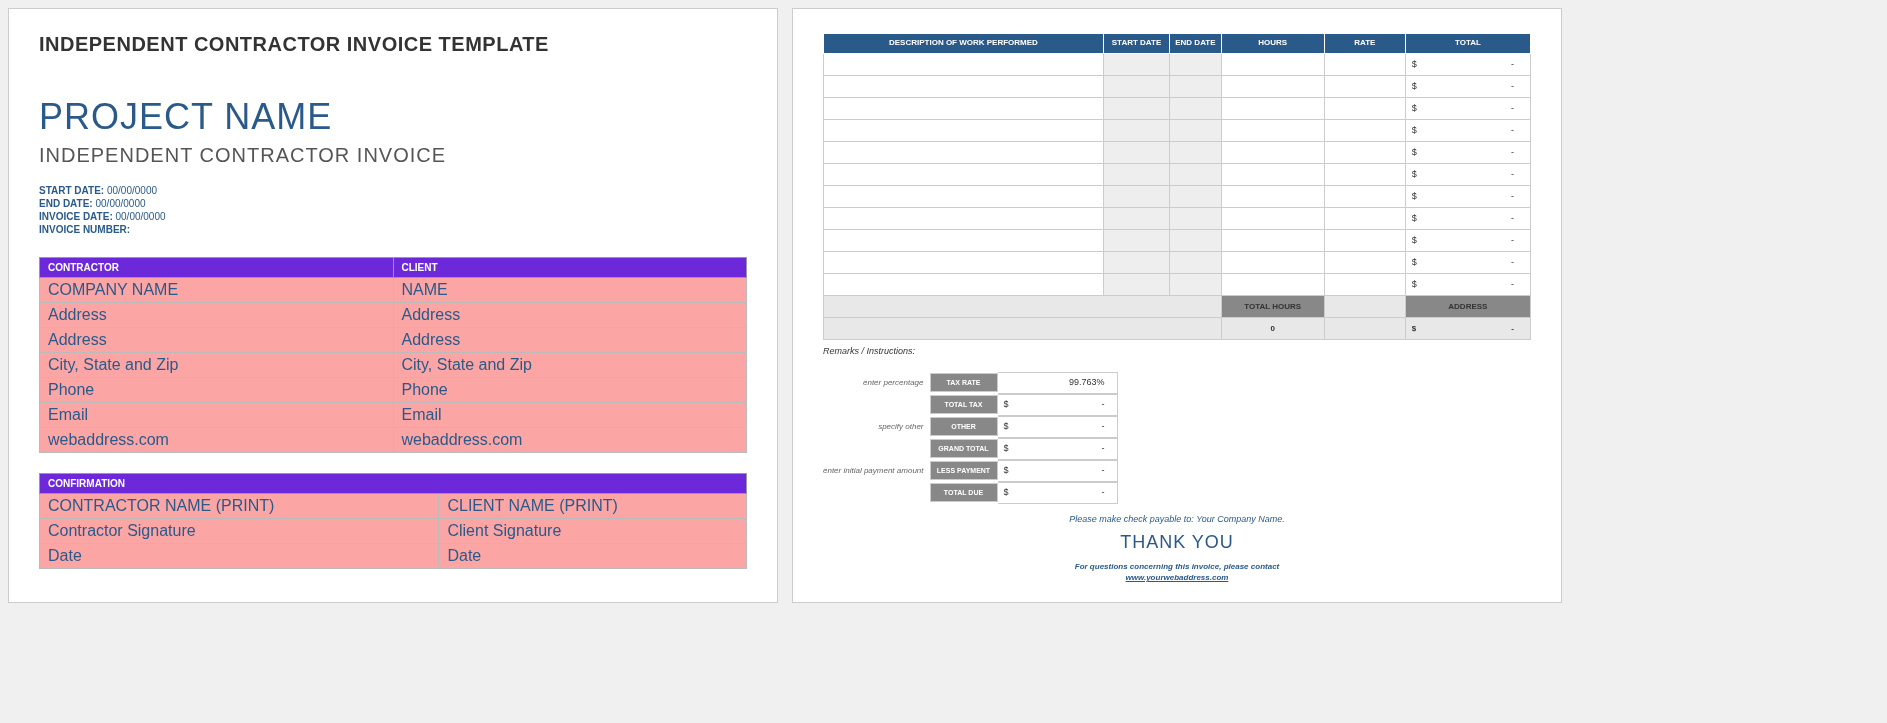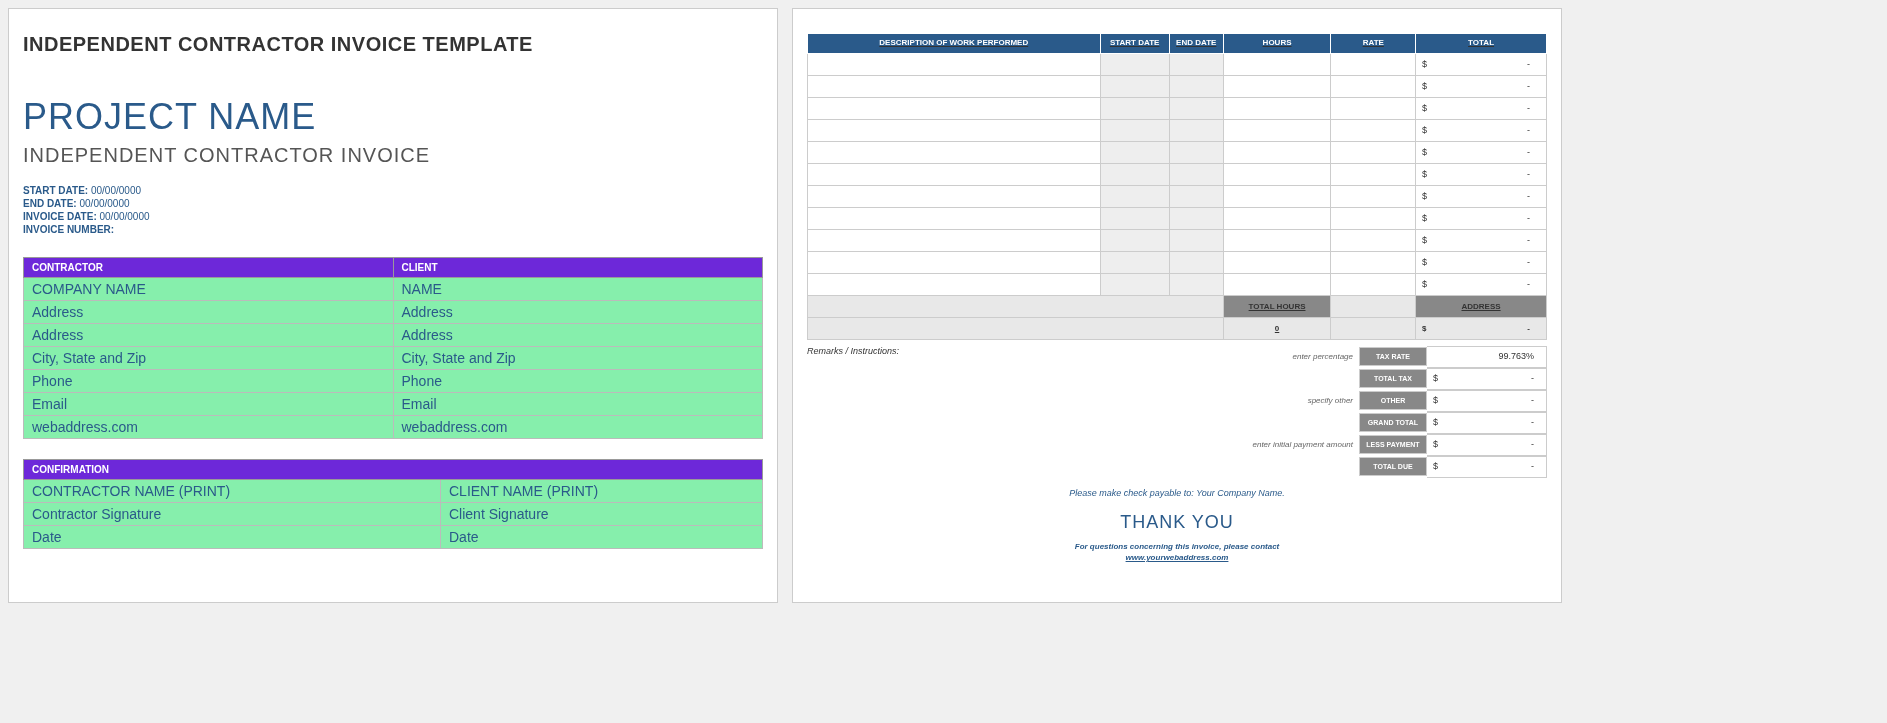--- a/index.html
+++ b/index.html
@@ -9,21 +9,21 @@
     padding: 8px;
     display: flex;
     gap: 14px;
     width: 1887px;
   }
   .page {
     background: #fff;
     border: 1px solid #ccc;
     width: 770px;
     height: 595px;
-    padding: 24px 14px;
+    padding: 24px 30px;
     font-size: 11px;
     color: #333;
   }
   .page.right { width: 770px; }
   .doc-title {
     font-size: 20px;
     font-weight: bold;
     letter-spacing: 0.5px;
     color: #333;
     margin-bottom: 40px;
@@ -54,32 +54,31 @@
   table.info th {
     background: #6d28d9;
     color: #fff;
     text-align: left;
     font-size: 10px;
     font-weight: bold;
     padding: 4px 8px;
     border: 1px solid #999;
   }
   table.info td {
-    background: #86efac;
+    background: #fca5a5;
     color: #2a5a8a;
-    font-size: 14px;
+    font-size: 16px;
     padding: 3px 8px;
     border: 1px solid #bbb;
   }
   
   table.work {
     width: 100%;
     border-collapse: collapse;
     font-size: 9px;
-    text-decoration: underline;
   }
   table.work th {
     background: #2a5a8a;
     color: #fff;
     font-size: 8px;
     font-weight: bold;
     padding: 5px 4px;
     border: 1px solid #fff;
     text-align: center;
     line-height: 1.1;
@@ -138,24 +137,24 @@
     color: #333;
     margin-top: 6px;
   }
   .footer {
     text-align: center;
     margin-top: 10px;
     color: #2a5a8a;
     font-size: 9px;
   }
   .footer .payable { font-style: italic; }
-  .footer .thanks { font-size: 18px; letter-spacing: 1px; margin: 14px 0 8px; }
+  .footer .thanks { font-size: 18px; letter-spacing: 1px; margin: 8px 0 8px; }
   .footer .contact { font-style: italic; font-weight: bold; font-size: 8px; line-height: 1.4; }
   .footer .web { text-decoration: underline; }
-  .flex-top { display: flex; align-items: flex-start; gap: 10px; }
+  .flex-top { display: flex; align-items: flex-start; gap: 10px; flex-direction: column; }
   .flex-top .left-col { flex: 1; }
 </style>
 </head>
 <body>
 
 <div class="page">
   <div class="doc-title">INDEPENDENT CONTRACTOR INVOICE TEMPLATE</div>
   <div class="project-name">PROJECT NAME</div>
   <div class="subtitle">INDEPENDENT CONTRACTOR INVOICE</div>
 

